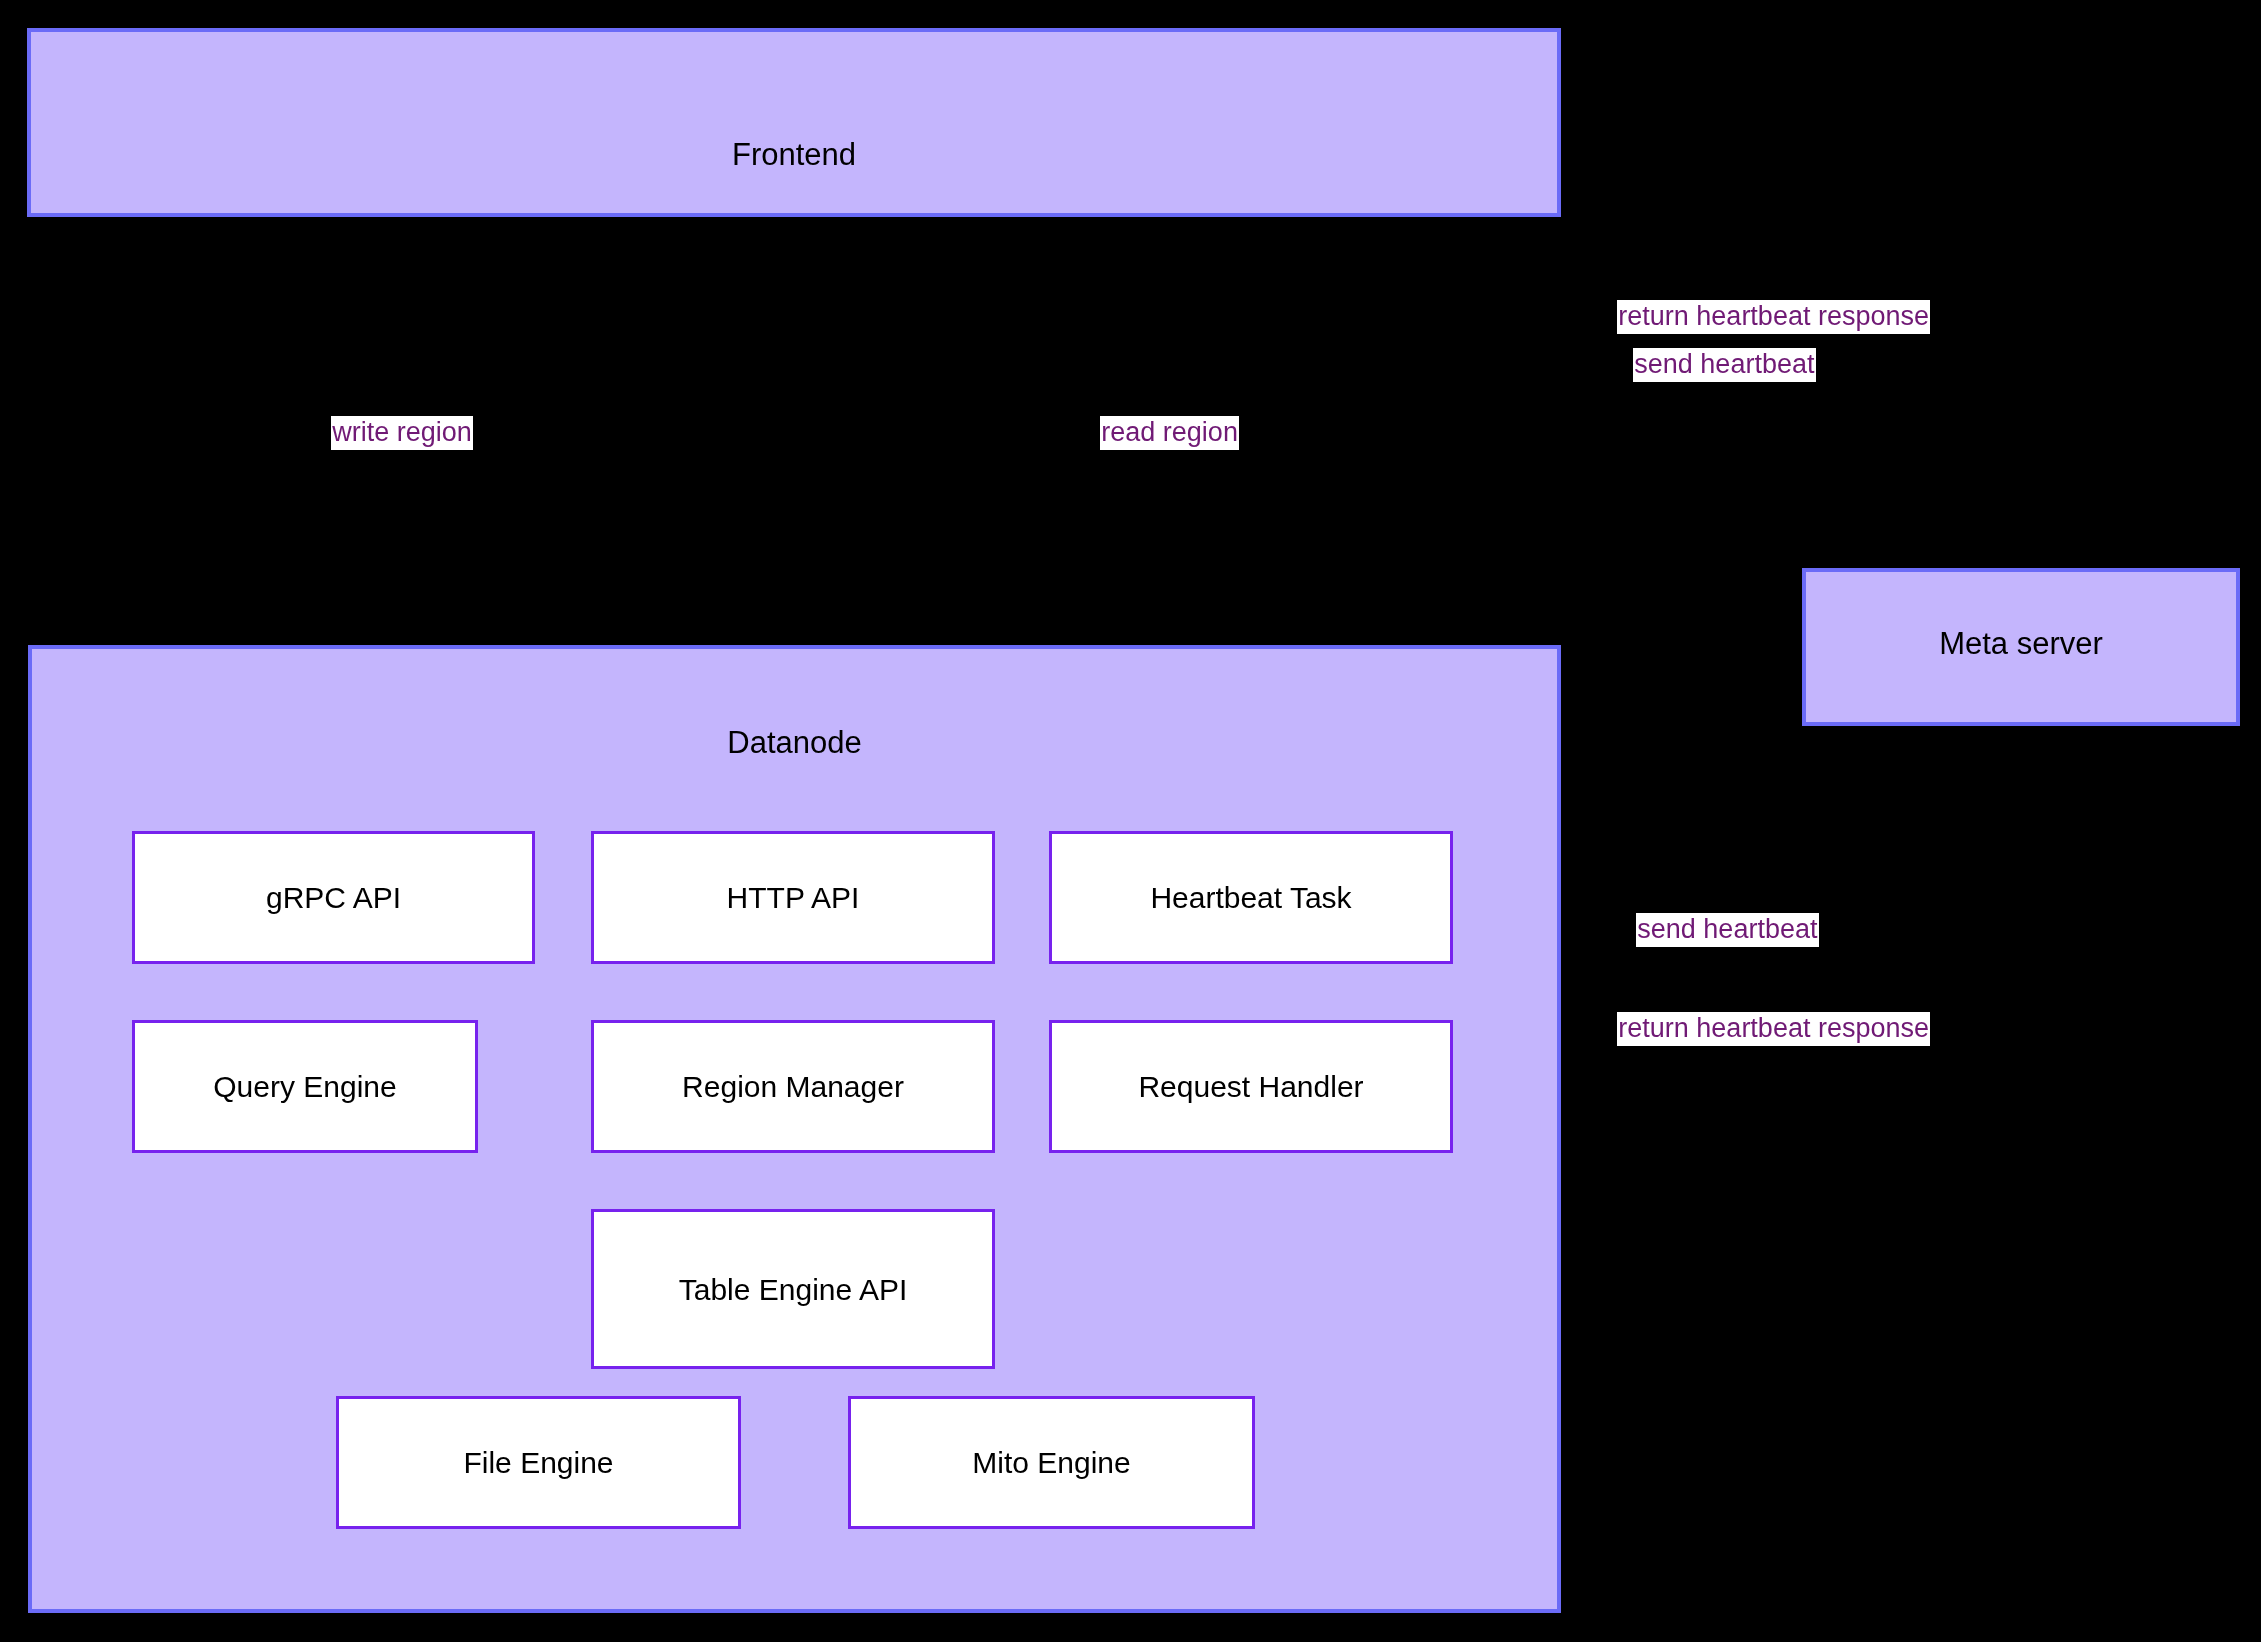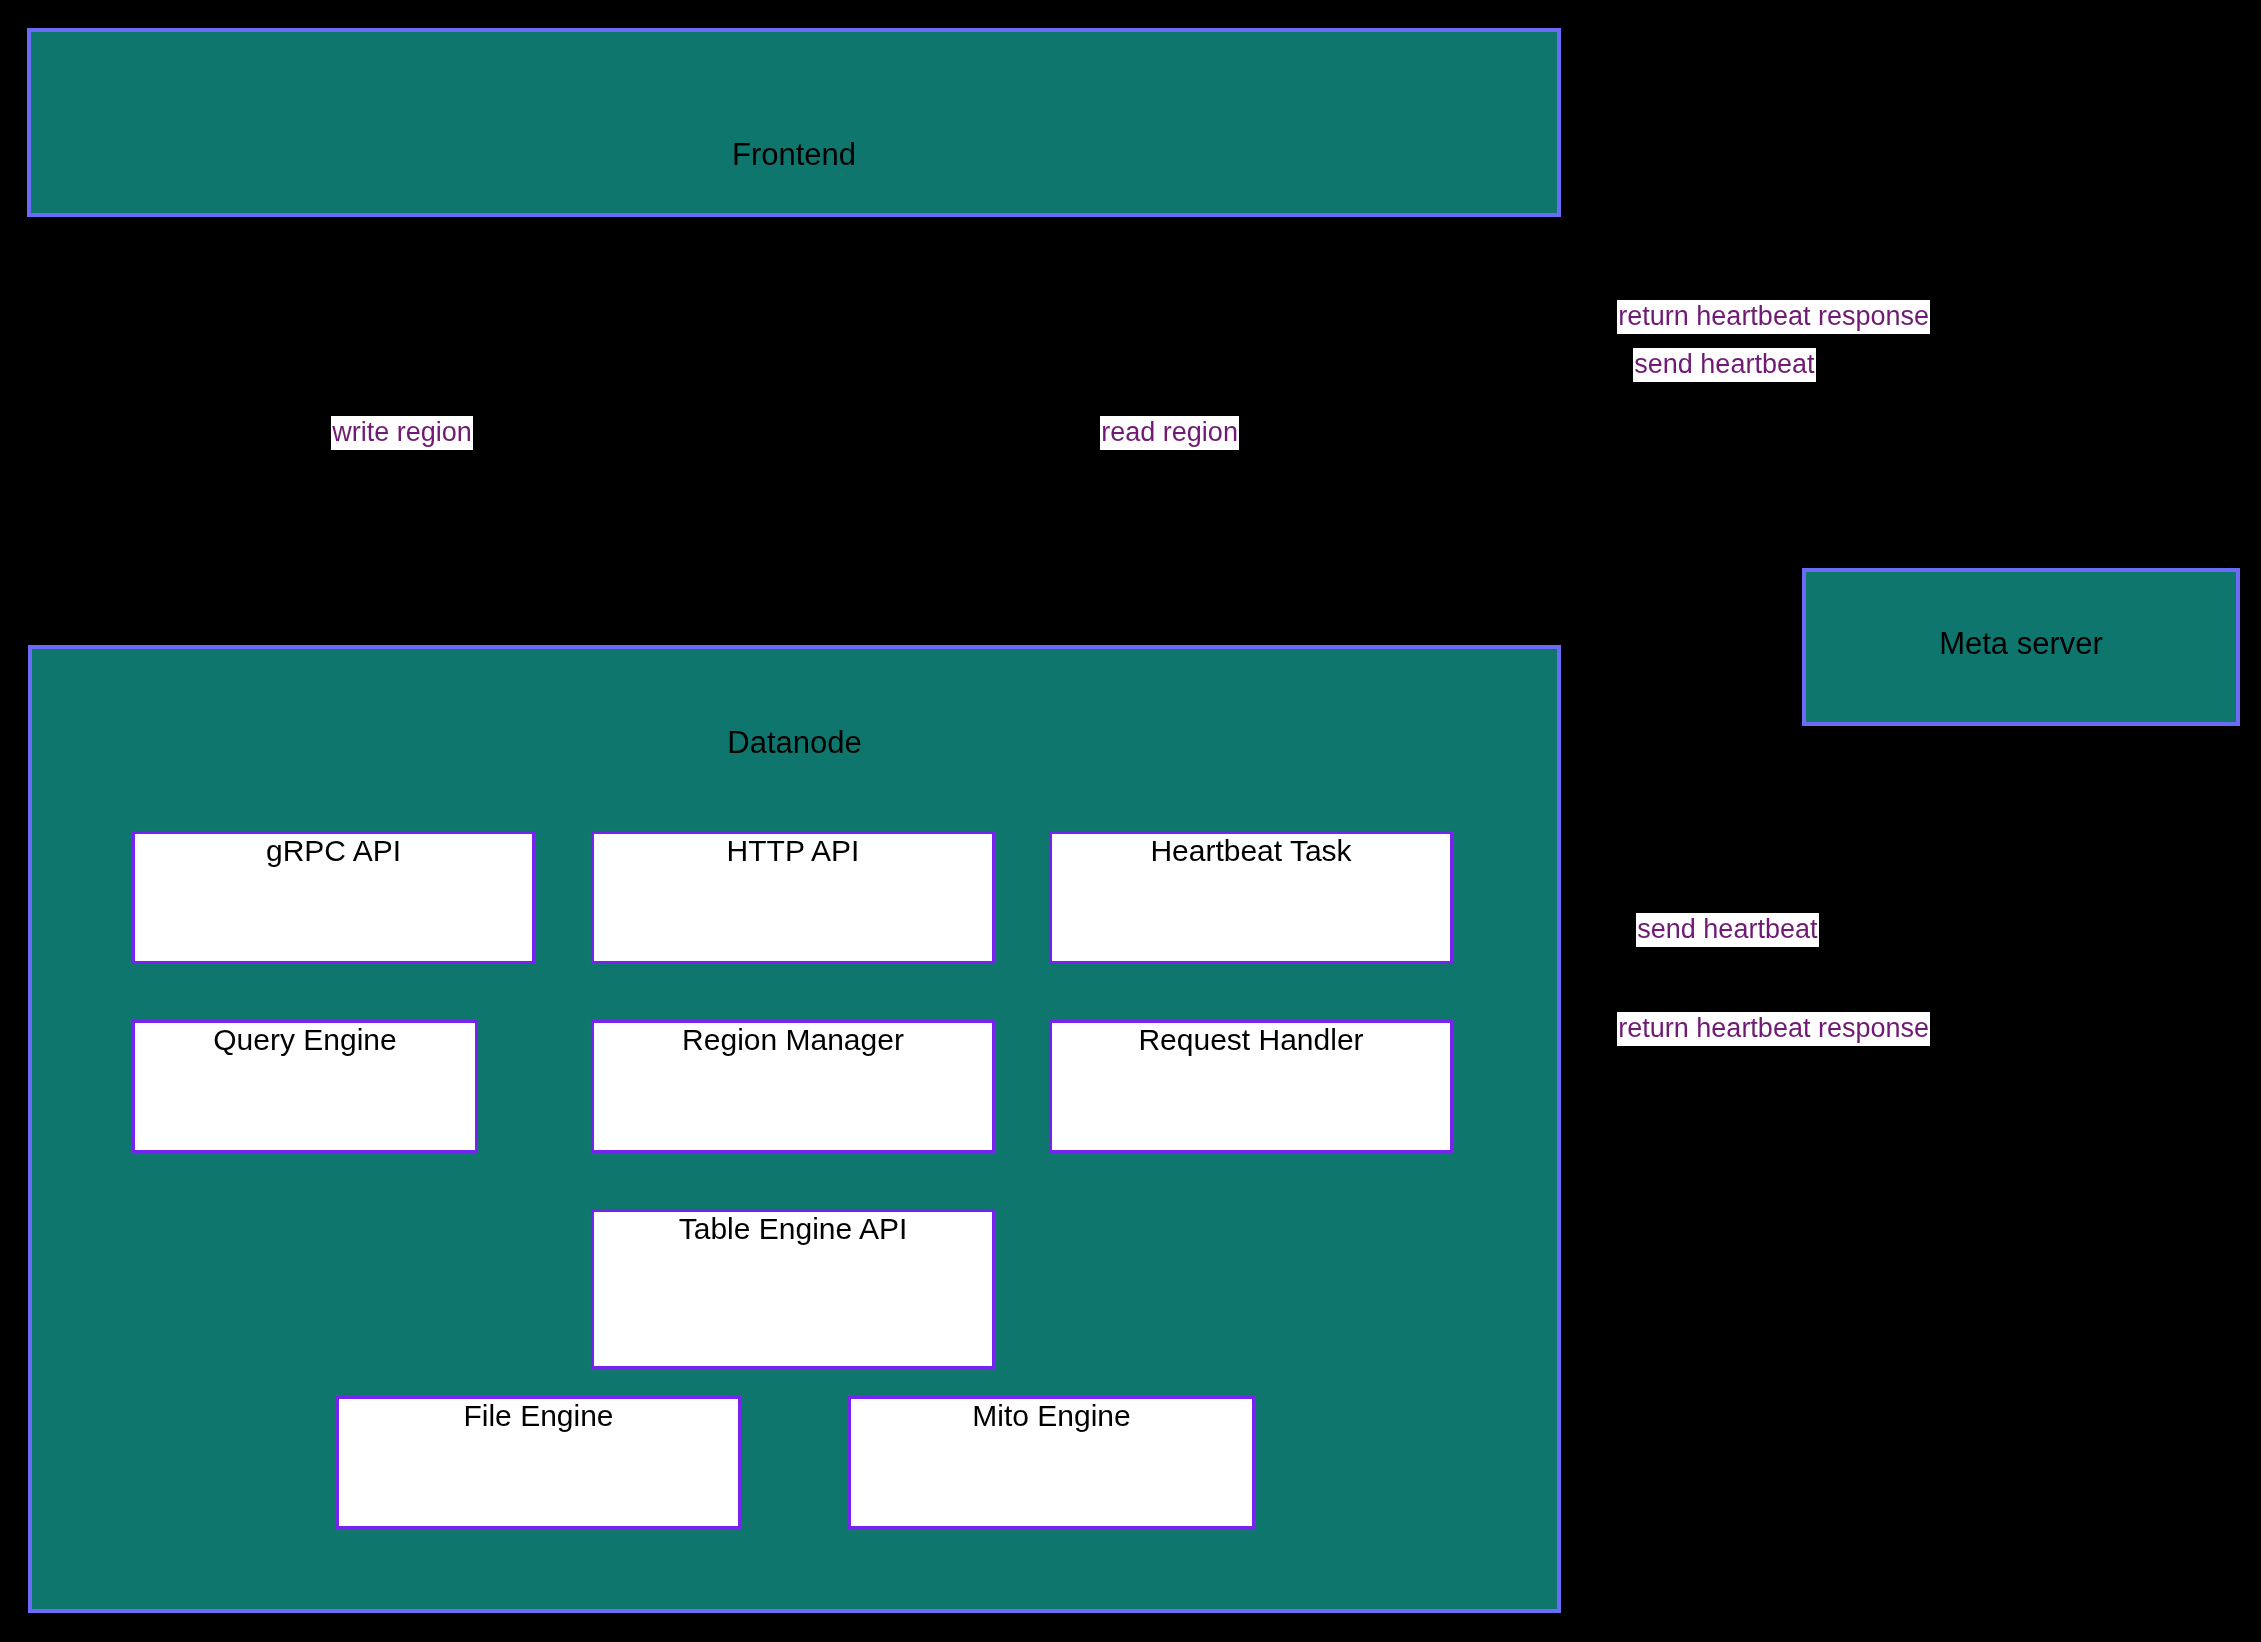--- a/index.html
+++ b/index.html
@@ -11,42 +11,42 @@
     position: relative;
     width: 2261px;
     height: 1643px;
     background: #000000;
     font-family: "Liberation Sans", sans-serif;
     overflow: hidden;
   }
   
   .node-box {
     position: absolute;
-    background: #0f766e;
+    background: #c4b5fd;
     border: 4px solid #6b6bf7;
     box-sizing: border-box;
   }
   .node-title {
     position: absolute;
     left: 0;
     right: 0;
     text-align: center;
     color: #000000;
     font-size: 31px;
     line-height: 1.1;
     white-space: nowrap;
   }
   
   .sub-box {
     position: absolute;
     background: #ffffff;
     border: 3.4px solid #7722ee;
     box-sizing: border-box;
     display: flex;
-    align-items: flex-start;
+    align-items: center;
     justify-content: center;
   }
   .sub-label {
     color: #000000;
     font-size: 30px;
     line-height: 1.1;
     white-space: nowrap;
   }
   
   .edge-label {

